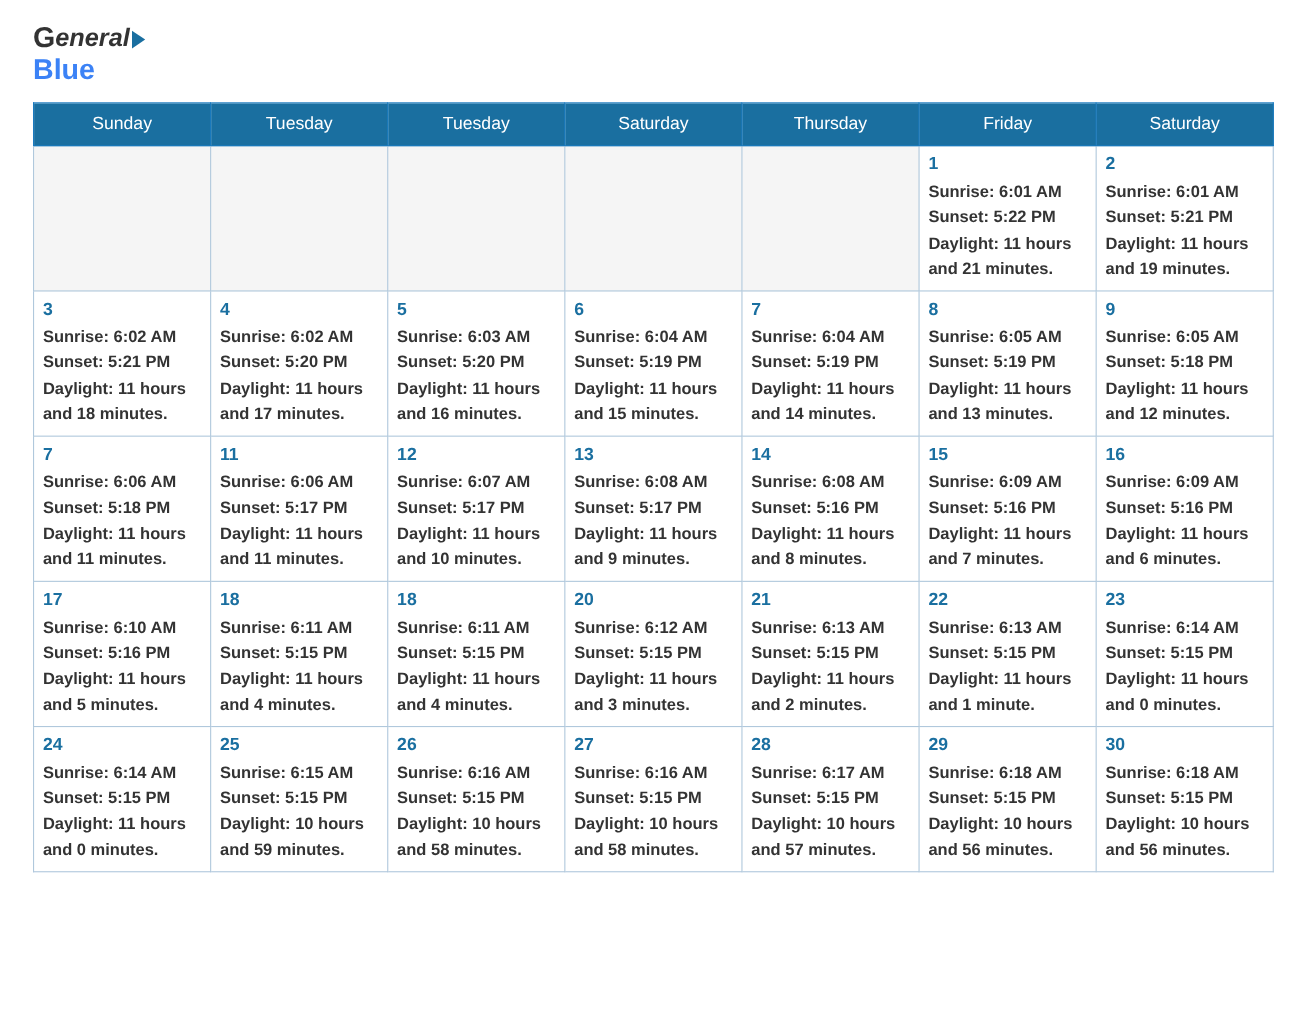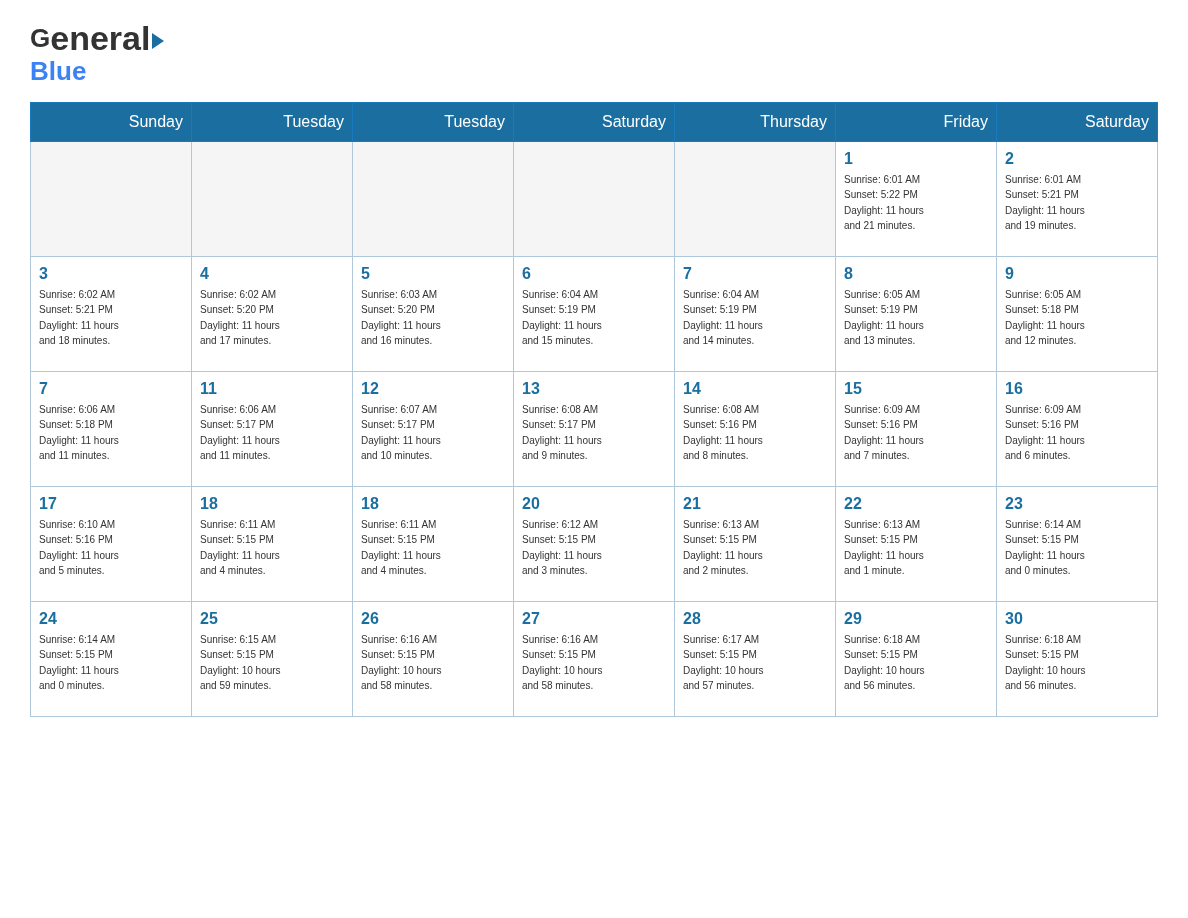--- a/index.html
+++ b/index.html
@@ -35,21 +35,21 @@
       width: 100%;
       border-collapse: collapse;
       border: 1px solid #1a7abf;
     }
     .calendar th {
       background-color: #1a6fa0;
       color: #fff;
       font-size: 16px;
       font-weight: normal;
       padding: 10px 8px;
-      text-align: right;
+      text-align: center;
       border: 1px solid #1a7abf;
     }
     .calendar td {
       vertical-align: top;
       padding: 8px;
       border: 1px solid #b0c8dc;
       width: calc(100% / 7);
       min-height: 110px;
       height: 110px;
       font-size: 13px;
@@ -60,43 +60,45 @@
       background: #f5f5f5;
     }
     .day-number {
       font-size: 16px;
       font-weight: bold;
       color: #1a6fa0;
       margin-bottom: 4px;
       display: block;
     }
     .day-info {
-      font-size: 10px;
+      font-size: 15px;
       line-height: 1.55;
       color: #333;
+      font-weight: bold;
     }
     
     .logo-wrapper {
       display: flex;
       flex-direction: column;
       line-height: 1.1;
     }
     .logo-top {
       display: flex;
       align-items: center;
     }
     .logo-g {
       font-size: 26px;
       font-weight: bold;
       color: #333;
     }
     .logo-eneral {
-      font-size: 34px;
-      font-weight: bold;
-      color: #333;
+      font-size: 23px;
+      font-weight: bold;
+      color: #333;
+      font-style: italic;
     }
     .logo-arrow {
       display: inline-block;
       width: 0;
       height: 0;
       border-left: 12px solid #1a6fa0;
       border-top: 8px solid transparent;
       border-bottom: 8px solid transparent;
       margin-left: 2px;
       margin-top: 4px;

